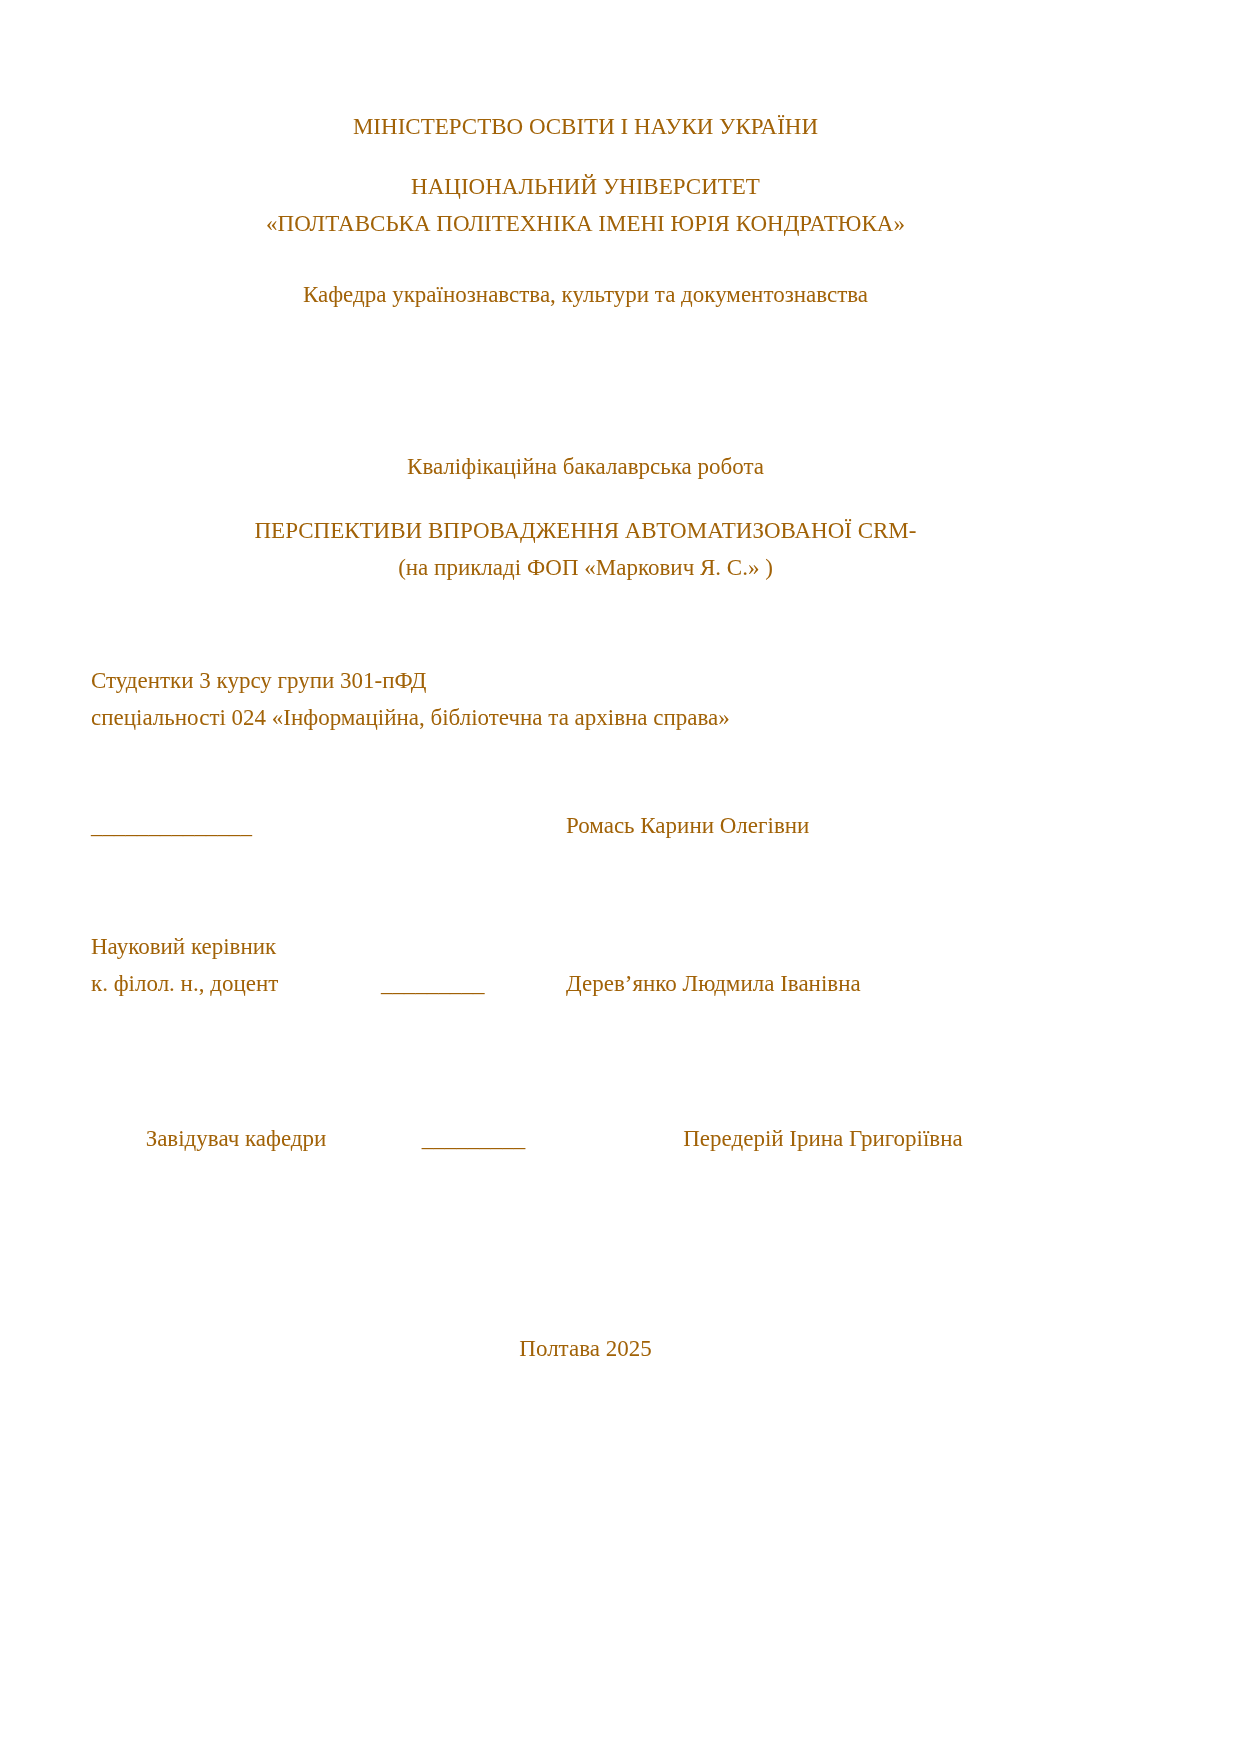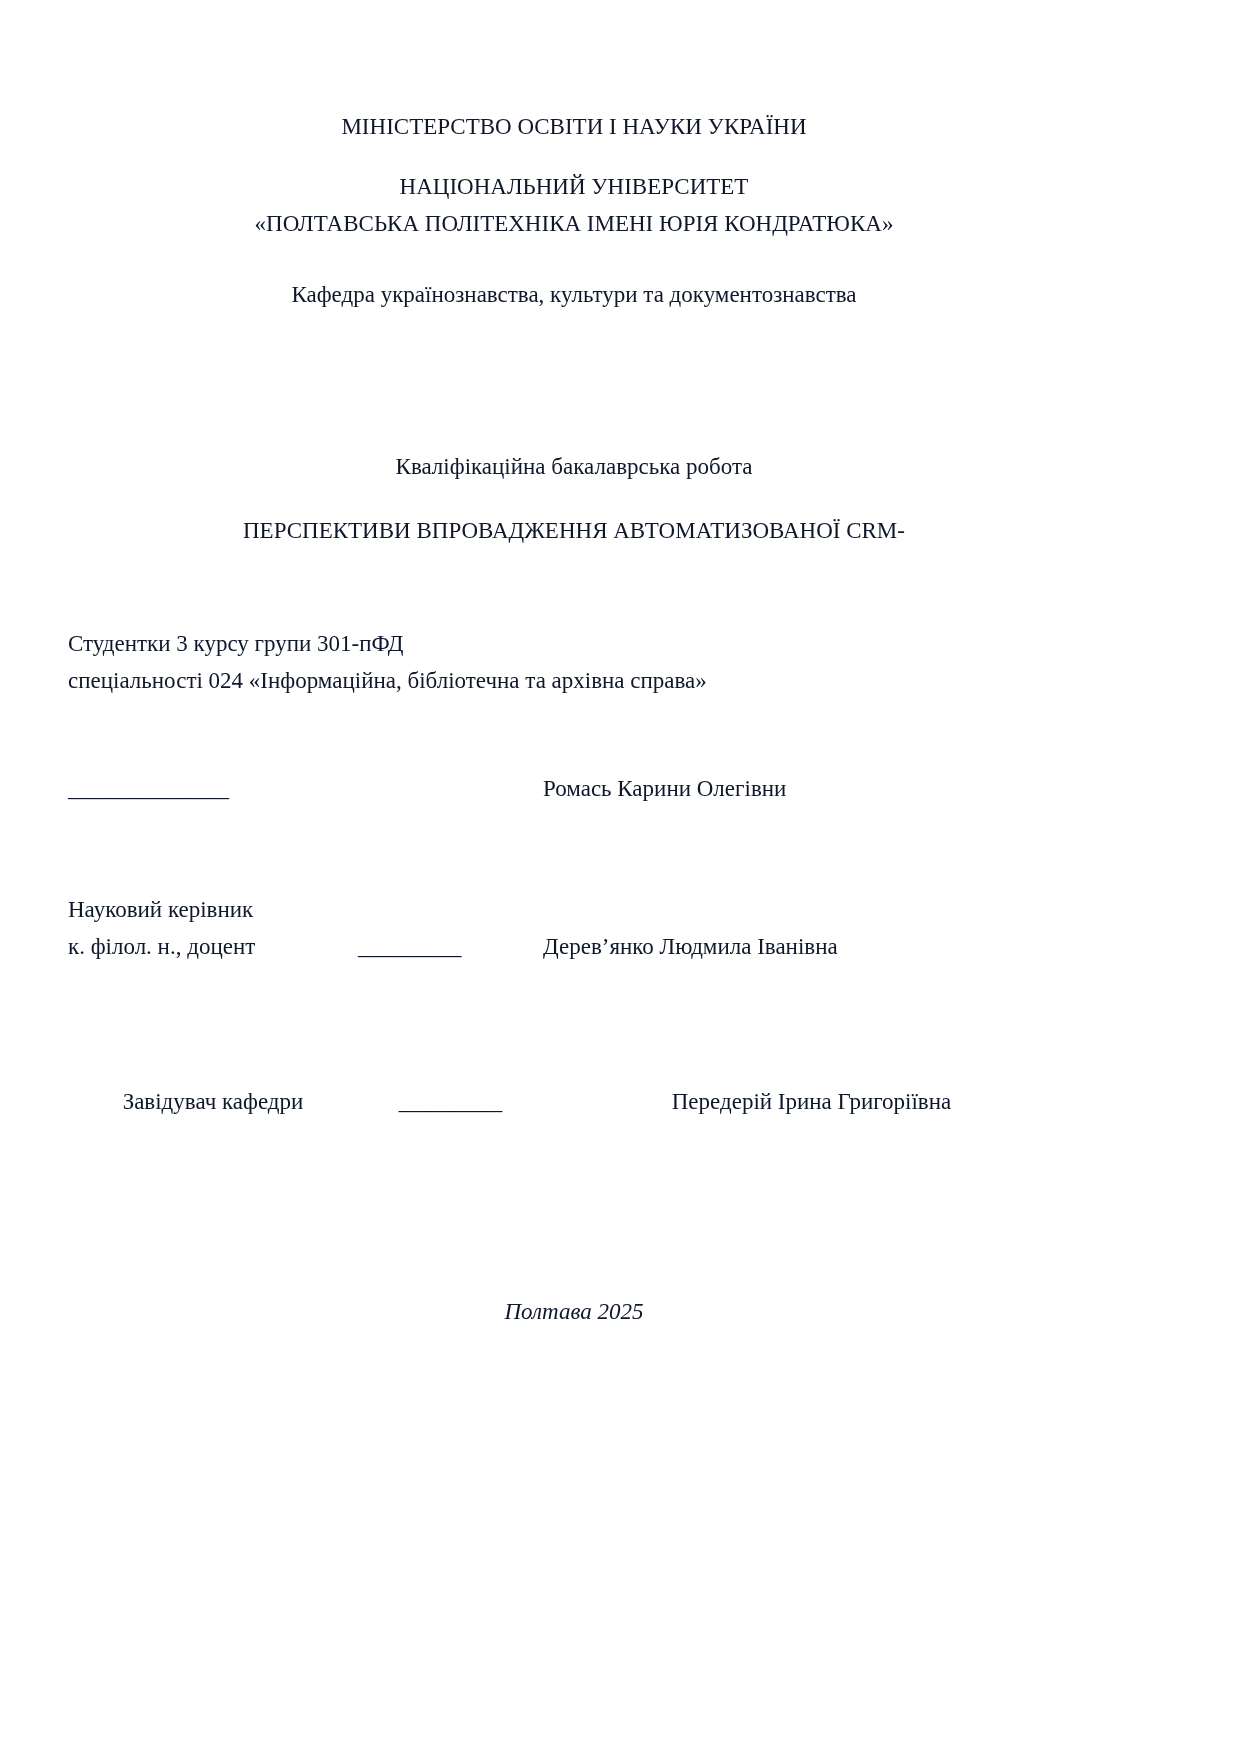--- a/index.html
+++ b/index.html
@@ -7,64 +7,65 @@
     padding: 0;
     background: #ffffff;
   }
   .page {
     position: relative;
     width: 1240px;
     height: 1754px;
     margin: 0 auto;
     background: #ffffff;
     box-sizing: border-box;
-    padding: 108px 160px 0 68px;
+    padding: 108px 160px 0 91px;
     font-family: "Liberation Serif", "DejaVu Serif", serif;
     font-size: 23px;
     line-height: 37px;
-    color: #0f172a;
+    color: #a16207;
   }
   .center { text-align: center; }
   .left { text-align: left; }
   .ministry { margin: 0; }
   .university-block { margin-top: 23px; }
   .department { margin-top: 34px; }
   .work-type { margin-top: 135px; }
   .title-block { margin-top: 27px; }
   .student-block { margin-top: 76px; }
   .sig-row {
     display: flex;
     align-items: baseline;
   }
   .sig-row .col-label { width: 290px; flex: 0 0 290px; }
   .sig-row .col-sig   { width: 185px; flex: 0 0 185px; }
   .sig-row .col-name  { flex: 1 1 auto; }
   .student-sig-row { margin-top: 71px; }
   .supervisor-block { margin-top: 84px; }
   .head-row { margin-top: 118px; text-align: center; }
-  .city-year { margin-top: 173px; font-style: italic; }
+  .city-year { margin-top: 173px; }
 </style>
 </head>
 <body>
 
 <div class="page">
 
   <div class="ministry center">МІНІСТЕРСТВО ОСВІТИ І НАУКИ УКРАЇНИ</div>
 
   <div class="university-block center">
     <div>НАЦІОНАЛЬНИЙ УНІВЕРСИТЕТ</div>
     <div>«ПОЛТАВСЬКА ПОЛІТЕХНІКА ІМЕНІ ЮРІЯ КОНДРАТЮКА»</div>
   </div>
 
   <div class="department center">Кафедра українознавства, культури та документознавства</div>
 
   <div class="work-type center">Кваліфікаційна бакалаврська робота</div>
 
   <div class="title-block center">
     <div>ПЕРСПЕКТИВИ ВПРОВАДЖЕННЯ АВТОМАТИЗОВАНОЇ CRM-</div>
+    <div>(на прикладі ФОП «Маркович Я. С.» )</div>
   </div>
 
   <div class="student-block left">
     <div>Студентки 3 курсу групи 301-пФД</div>
     <div>спеціальності 024 «Інформаційна, бібліотечна та архівна справа»</div>
   </div>
 
   <div class="sig-row student-sig-row">
     <div class="col-label">______________</div>
     <div class="col-sig"></div>

